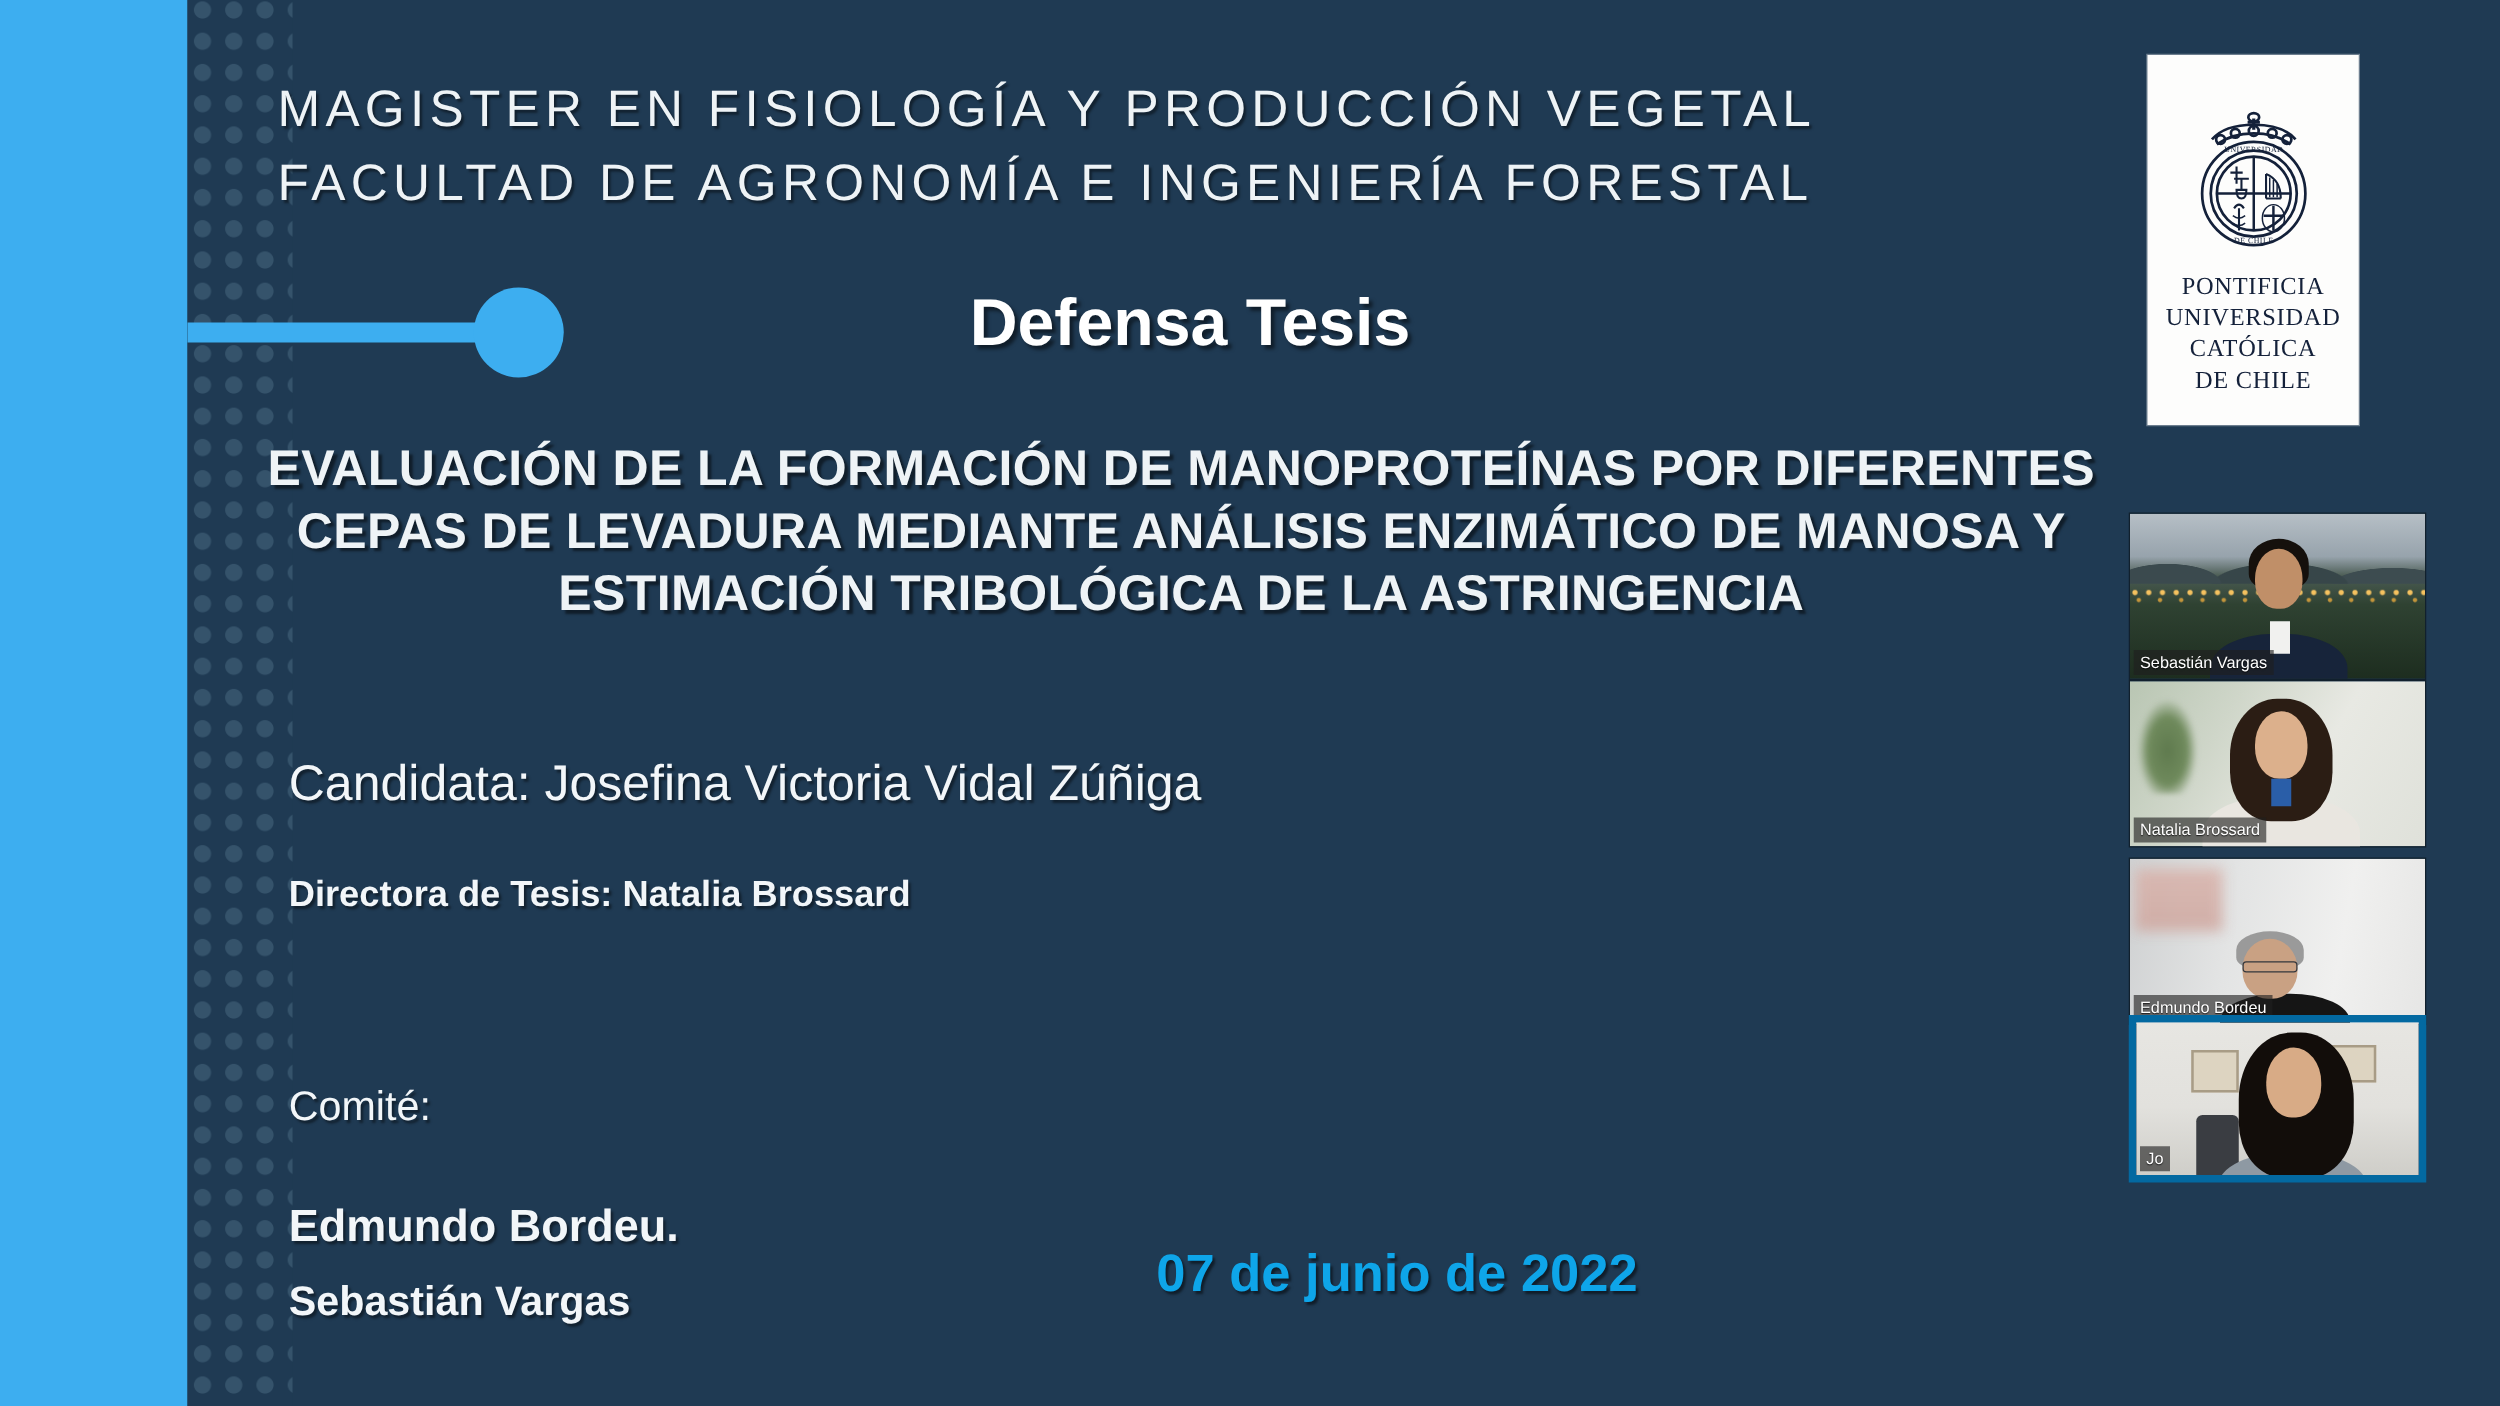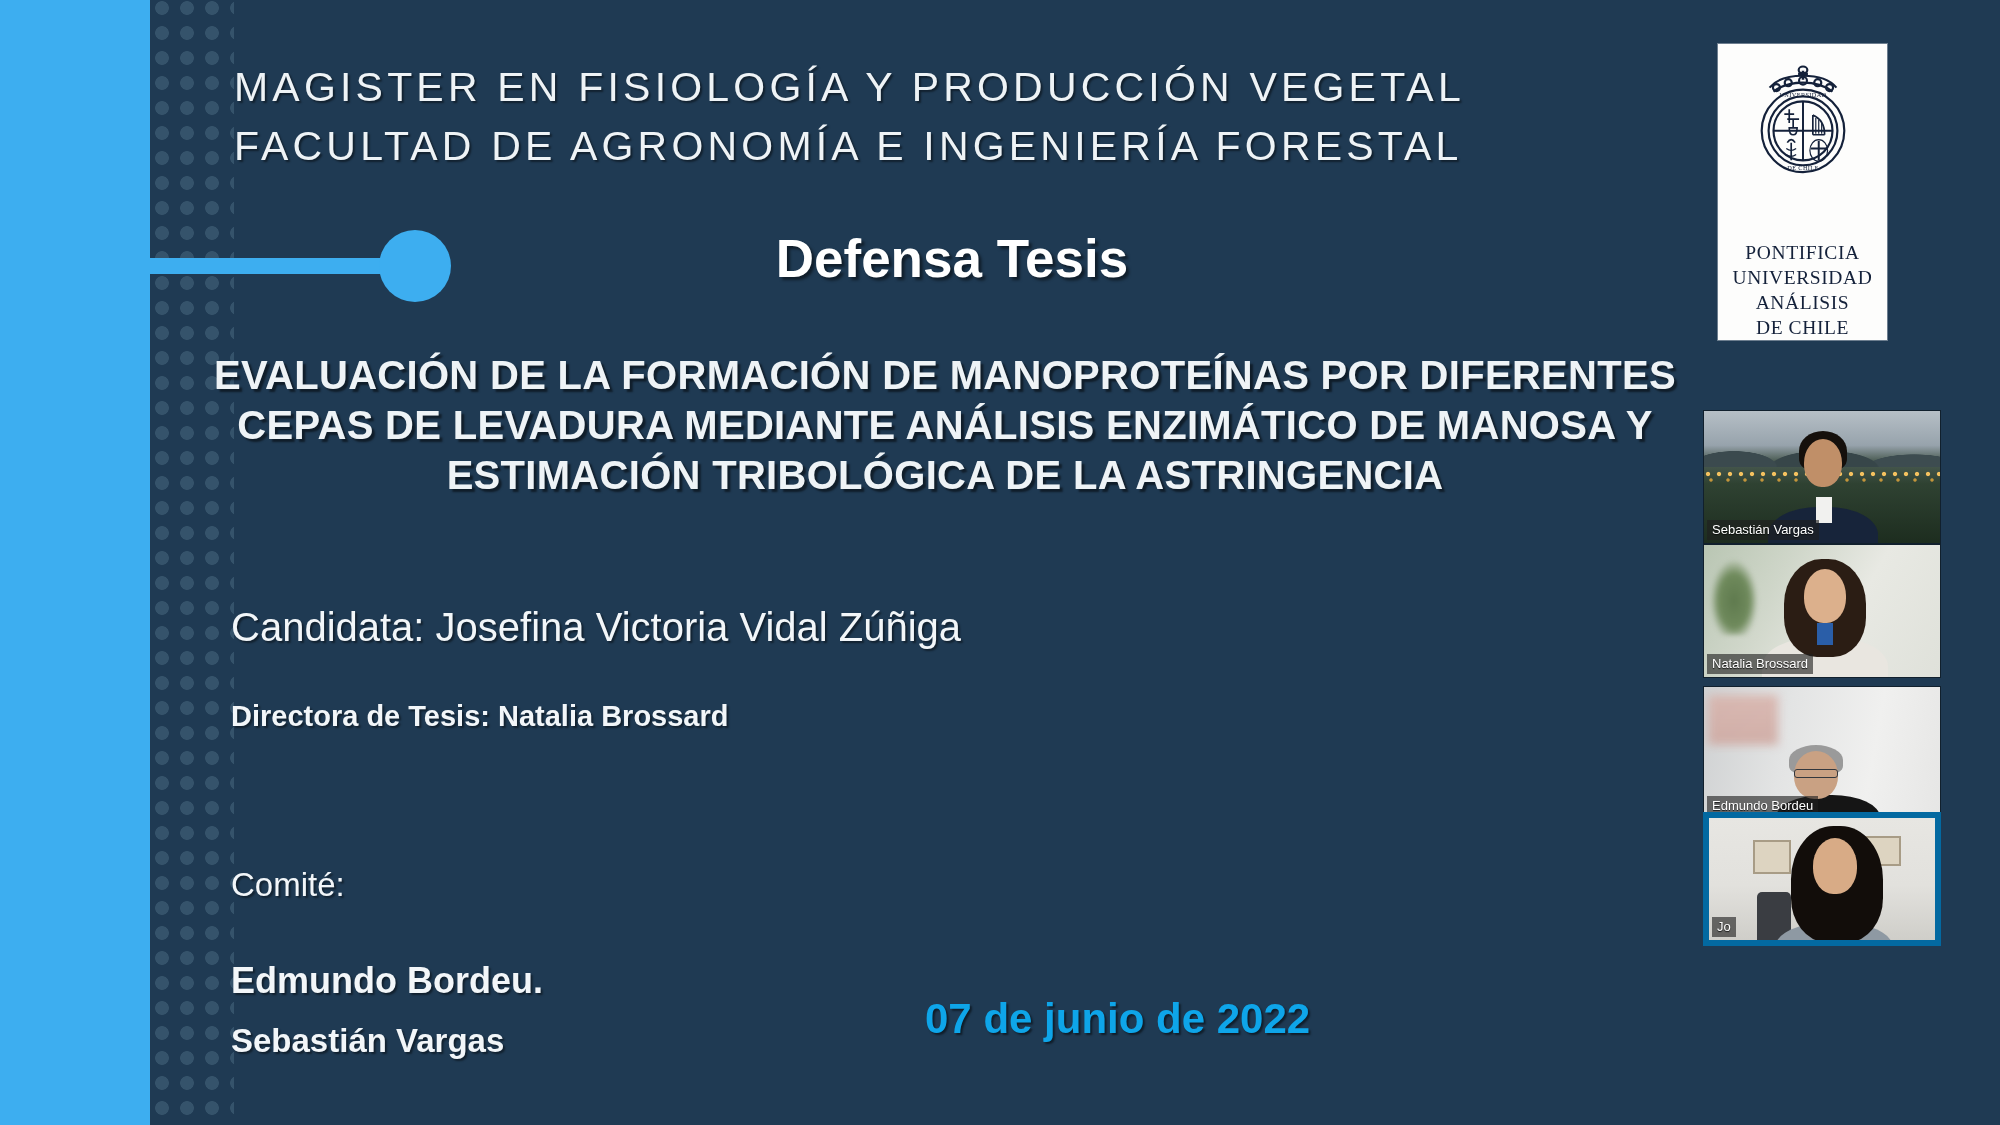--- a/index.html
+++ b/index.html
@@ -56,21 +56,20 @@
     border-radius: 50%;
     background: #3daef0;
   }
 
   
   .header {
     position: absolute;
     left: 222px;
     top: 58px;
     width: 1460px;
-    margin-left: 12px;
   }
   .header-line {
     color: #eef3f6;
     font-size: 41px;
     font-weight: 400;
     letter-spacing: 4.2px;
     line-height: 59px;
     white-space: nowrap;
     text-shadow: 2px 2px 2px rgba(0,0,0,.45);
   }
@@ -80,21 +79,21 @@
     position: absolute;
     left: 1718px;
     top: 44px;
     width: 169px;
     height: 296px;
     background: #fdfdfc;
     box-shadow: 0 0 0 1px rgba(255,255,255,.35);
     display: flex;
     flex-direction: column;
     align-items: center;
-    justify-content: space-between;
+    justify-content: center;
     padding-top: 14px;
     box-sizing: border-box;
   }
   .logo-crest { width: 118px; height: 128px; display: block; }
   .logo-text {
     margin-top: 7px;
     text-align: center;
     color: #14213a;
     font-family: "Liberation Serif", serif;
     font-size: 19.5px;
@@ -299,21 +298,21 @@
         <ellipse cx="76" cy="94" rx="9" ry="11" stroke-width="1.2"></ellipse>
       </g>
       <g fill="#14213a" font-family="Liberation Serif, serif" font-size="6.4" letter-spacing="0.4">
         <text x="60" y="40" text-anchor="middle">UNIVERSIDAD</text>
         <text x="60" y="114" text-anchor="middle">DE CHILE</text>
       </g>
     </svg>
     <div class="logo-text">
       <div>PONTIFICIA</div>
       <div>UNIVERSIDAD</div>
-      <div>ANÁLISIS</div>
+      <div>CATÓLICA</div>
       <div>DE CHILE</div>
     </div>
   </div>
 
   <div class="defensa">Defensa  Tesis</div>
   <div class="thesis-title">EVALUACIÓN DE LA FORMACIÓN DE MANOPROTEÍNAS POR DIFERENTES CEPAS DE LEVADURA MEDIANTE ANÁLISIS ENZIMÁTICO DE MANOSA Y ESTIMACIÓN TRIBOLÓGICA DE LA ASTRINGENCIA</div>
 
   <div class="field candidate">Candidata: Josefina Victoria Vidal Zúñiga</div>
   <div class="field director">Directora de Tesis: Natalia Brossard</div>
   <div class="field committee-label">Comité:</div>

